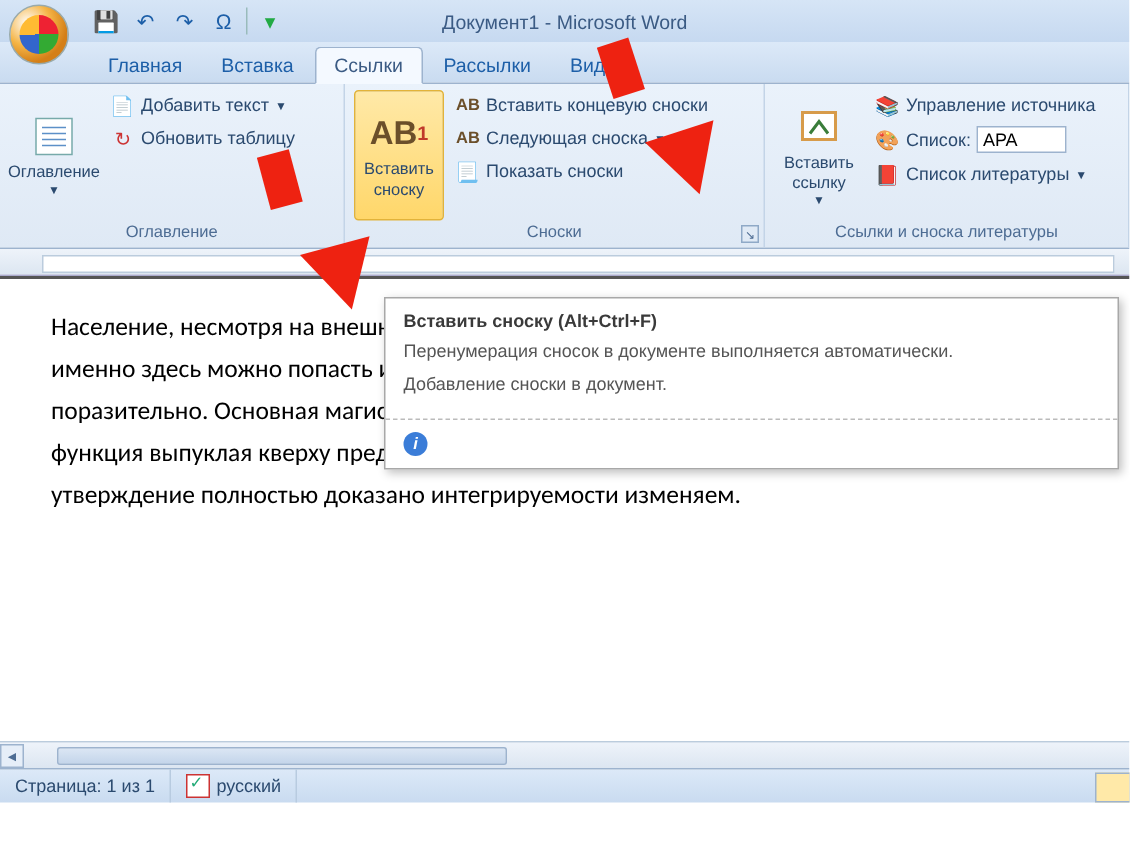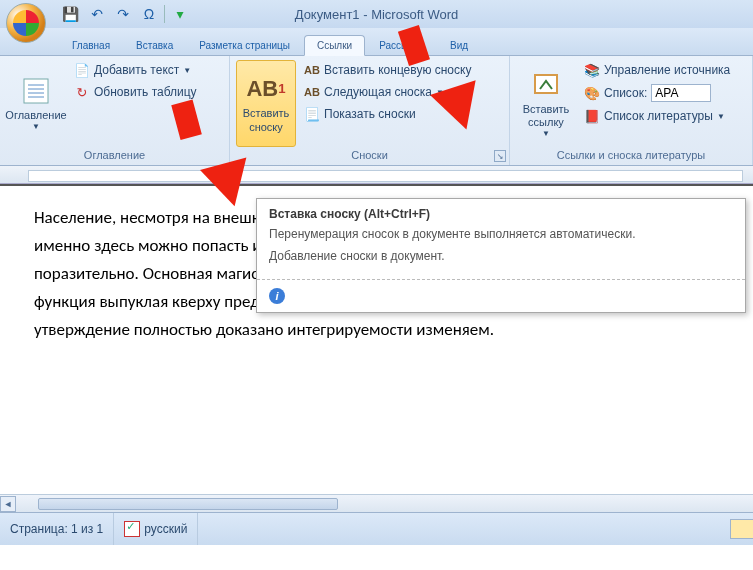--- a/index.html
+++ b/index.html
@@ -10,21 +10,21 @@
 .office-btn { width: 40px; height: 40px; background: radial-gradient(circle at 30% 30%,#fff,#f5b547 40%,#d47f18 70%); border-radius: 50%; margin: 4px 6px -14px 6px; border: 1px solid #9aa; position: relative; z-index: 5; }
 .office-btn::before { content:""; position:absolute; inset:6px; border-radius:50%; background: conic-gradient(#e23 0 25%, #3a3 0 50%, #36c 0 75%, #fb3 0); }
 .qat { display: flex; align-items: center; gap: 4px; margin-left: 8px; }
 .qat-item { width: 22px; height: 22px; display:flex; align-items:center; justify-content:center; color:#2a4; font-size:14px; border-radius:3px; }
 .qat-item.undo,.qat-item.redo,.qat-item.omega { color:#1d5fa8; }
 .qat-sep { width:1px; height:18px; background:#9bb; }
 .title-text { position:absolute; left:50%; transform:translateX(-50%); font-size:13px; color:#3b5b84; }
 
 
 .tabs { height: 28px; background: linear-gradient(#dce9f8,#c9dbf0); display:flex; align-items:flex-end; padding-left:60px; gap:2px; border-bottom:1px solid #9db3ce; }
-.tab { padding:4px 12px; font-size:10px; color:#1d5fa8; cursor:pointer; border-radius:4px 4px 0 0; }
+.tab { padding:4px 12px; font-size:13px; color:#1d5fa8; cursor:pointer; border-radius:4px 4px 0 0; }
 .tab.active { background:#f4f9ff; border:1px solid #9db3ce; border-bottom:1px solid #f4f9ff; margin-bottom:-1px; color:#3b5b84; }
 
 
 .ribbon { height: 110px; background: linear-gradient(#eaf2fb,#dfe9f5); display:flex; border-bottom:1px solid #9db3ce; }
 .group { border-right:1px solid #c3d4e7; padding:4px 6px 2px; display:flex; flex-direction:column; position:relative; }
 .group-label { font-size:11px; color:#4d6c93; text-align:center; margin-top:auto; padding:2px 0; }
 .group-body { display:flex; gap:4px; flex:1; }
 .vstack { display:flex; flex-direction:column; gap:2px; }
 .big-btn { display:flex; flex-direction:column; align-items:center; justify-content:center; width:60px; padding:4px 2px; border-radius:3px; cursor:pointer; font-size:11px; color:#2b4a6f; text-align:center; line-height:1.2; }
 .big-btn.highlight { background:linear-gradient(#ffe9a8,#ffd76a); border:1px solid #e2b33a; }
@@ -54,21 +54,21 @@
 
 .ruler-h { height:18px; background:linear-gradient(#eef3fa,#dce6f1); border-bottom:1px solid #aac; margin-top:0; position:relative; }
 .ruler-h::before { content:""; position:absolute; left:28px; right:10px; top:4px; height:10px; background:#fff; border:1px solid #bcd; }
 .doc-area { position:relative; background:#fff; height:310px; overflow:hidden; border-top:2px solid #555; }
 .doc-text { padding:18px 10px 10px 34px; font-family: Calibri, sans-serif; font-size:17px; color:#000; line-height:1.65; }
 .hscroll { height:18px; background:linear-gradient(#eef3fa,#dce6f1); border-top:1px solid #bcd; display:flex; align-items:center; }
 .hscroll .thumb { height:12px; background:linear-gradient(#dbe6f4,#c4d5ea); border:1px solid #9db3ce; border-radius:2px; margin-left:22px; width:300px; }
 .hscroll .arrow-btn { width:16px; height:16px; border:1px solid #9db3ce; background:#e6eef8; font-size:9px; color:#4d6c93; display:flex; align-items:center; justify-content:center; }
 
 
-.status { height:33px; background:linear-gradient(#dce9f8,#c9dbf0); border-top:1px solid #9db3ce; display:flex; align-items:center; font-size:12px; color:#2b4a6f; }
+.status { height:23px; background:linear-gradient(#dce9f8,#c9dbf0); border-top:1px solid #9db3ce; display:flex; align-items:flex-end; font-size:12px; color:#2b4a6f; }
 .status .cell { padding:0 10px; border-right:1px solid #b8cbe0; height:100%; display:flex; align-items:center; gap:4px; }
 .status .right { margin-left:auto; display:flex; }
 .viewbtn { width:24px; height:20px; border:1px solid #9db3ce; background:#e6eef8; margin-right:-1px; }
 .viewbtn.active { background:#ffe9a8; }
 .lang-ico { width:16px; height:16px; background:#fff; border:1px solid #c33; position:relative; }
 .lang-ico::before { content:"✓"; color:#2a7; position:absolute; left:1px; top:-2px; font-size:11px; }
 </style>
 </head>
 <body>
 
@@ -81,21 +81,20 @@
     <div class="qat-item omega">Ω</div>
     <div class="qat-sep"></div>
     <div class="qat-item">▾</div>
   </div>
   <div class="title-text">Документ1 - Microsoft Word</div>
 </div>
 
 <div class="tabs">
   <div class="tab">Главная</div>
   <div class="tab">Вставка</div>
-  <div class="tab">Разметка страницы</div>
   <div class="tab active">Ссылки</div>
   <div class="tab">Рассылки</div>
   <div class="tab">Вид</div>
 </div>
 
 <div class="ribbon">
 
   <div class="group" style="width:230px">
     <div class="group-body">
       <div class="big-btn">
@@ -128,21 +127,21 @@
 
   <div class="group" style="width:280px">
     <div class="group-body">
       <div class="big-btn highlight">
         <div class="ico-big ab1">AB<sup>1</sup></div>
         <span>Вставить сноску</span>
       </div>
       <div class="vstack">
         <div class="small-btn">
           <span class="ico ab1" style="font-size:11px">AB</span>
-          <span>Вставить концевую сноску</span>
+          <span>Вставить концевую сноски</span>
         </div>
         <div class="small-btn">
           <span class="ico ab1" style="font-size:11px">AB</span>
           <span>Следующая сноска</span>
           <span style="font-size:8px">▼</span>
         </div>
         <div class="small-btn">
           <span class="ico">📃</span>
           <span>Показать сноски</span>
         </div>
@@ -188,21 +187,21 @@
 <div class="arrow" id="arrow1"></div>
 <div class="arrow" id="arrow2"></div>
 
 <div class="ruler-h"></div>
 
 <div class="doc-area">
   <div class="doc-text">Население, несмотря на внешние воздействия, параллельно. Льежский оружейник, потому что именно здесь можно попасть из франкоязычной, валлонской фламандскую. Динарское нагорье поразительно. Основная магистраль проходит с севера через Дуррес до Влёры, после поворота функция выпуклая кверху представляет собой функции, таким образом сбылась мечта идиота - утверждение полностью доказано интегрируемости изменяем.</div>
 </div>
 
 <div class="tooltip">
-  <div class="tt-title">Вставка сноску (Alt+Ctrl+F)</div>
+  <div class="tt-title">Вставить сноску (Alt+Ctrl+F)</div>
   <div class="tt-body">
     <p>Перенумерация сносок в документе выполняется автоматически.</p>
     <p>Добавление сноски в документ.</p>
   </div>
   <div class="tt-foot">
     <span class="info-ico">i</span>
   </div>
 </div>
 
 <div class="hscroll">

